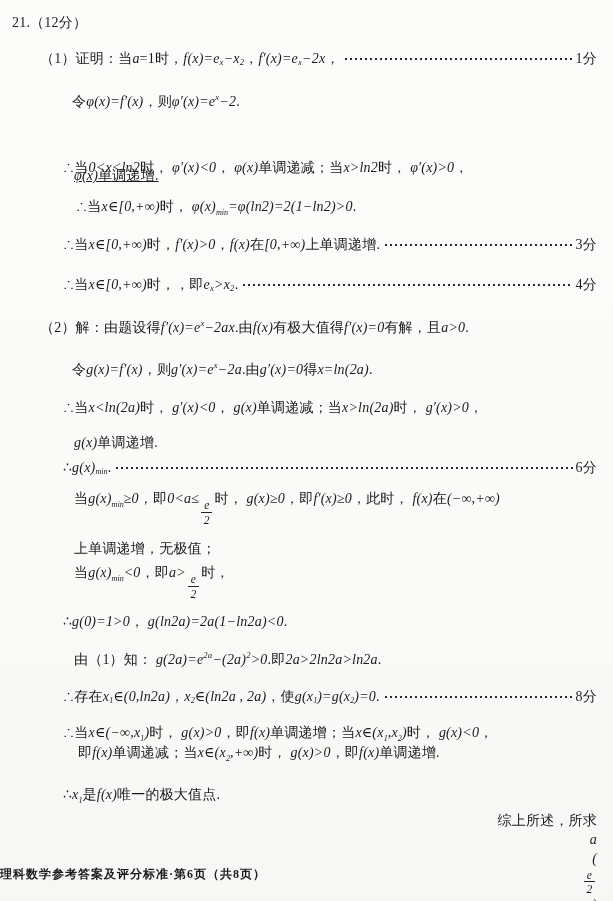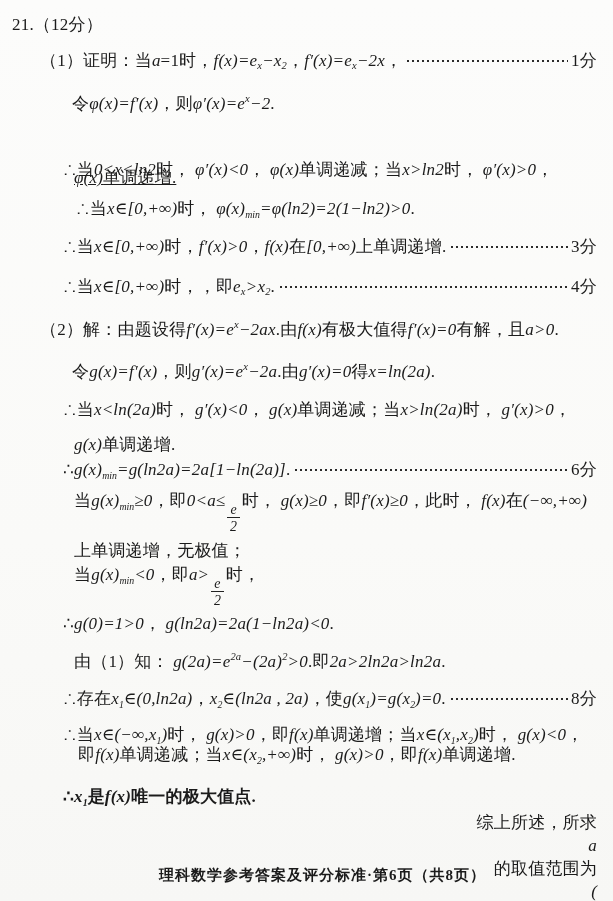--- a/index.html
+++ b/index.html
@@ -10,21 +10,21 @@
     font-family:"Liberation Serif","DejaVu Serif",serif;
     color:#1b1b1b;
     overflow:hidden;
   }
   .page {
     position:absolute; inset:0;
     background:linear-gradient(180deg,#fcfcfb 0%,#fafaf8 60%,#f7f7f5 100%);
   }
   .line {
     position:absolute;
-    font-size:17px;
+    font-size:14px;
     line-height:1.35;
     white-space:nowrap;
     letter-spacing:0.2px;
   }
   .line.has-leader {
     display:flex;
     align-items:flex-end;
     right:16px;
   }
   .cn { font-style:normal; }
@@ -51,25 +51,23 @@
     background-image:radial-gradient(circle at 2px 4px,#2a2a2a 1.1px,transparent 1.5px);
     background-size:5px 8px;
     background-repeat:repeat-x;
     min-width:20px;
   }
   .score { font-style:normal; flex:0 0 auto; }
   .footer {
     position:absolute;
     left:0; right:0;
     top:866px;
-    text-align:center;
-    font-size:15px;
+    font-size:12px;
     font-weight:bold;
     letter-spacing:1px;
-    margin-left:32px;
   }
 </style>
 </head>
 <body>
 
 <div class="page">
   <div>
       <div class="line" style="top: 14px; left: 12px;"><span class="cn">21.（12分）</span></div>
       <div class="line has-leader" style="top: 50px; left: 40px;">
         <span class="cn">（1）证明：当</span>
@@ -118,21 +116,20 @@
         <span class="score">4分</span>
       </div>
       <div class="line" style="top: 318px; left: 40px;"><span class="cn">（2）解：由题设得</span><span class="math">f′(x)=e</span><sup class="math">x</sup><span class="math">−2ax</span><span class="cn">.</span><span class="cn">由</span><span class="math">f(x)</span><span class="cn">有极大值得</span><span class="math">f′(x)=0</span><span class="cn">有解，且</span><span class="math">a&gt;0</span><span class="cn">.</span></div>
       <div class="line" style="top: 360px; left: 72px;"><span class="cn">令</span><span class="math">g(x)=f′(x)</span><span class="cn">，则</span><span class="math">g′(x)=e</span><sup class="math">x</sup><span class="math">−2a</span><span class="cn">.</span><span class="cn">由</span><span class="math">g′(x)=0</span><span class="cn">得</span><span class="math">x=ln(2a)</span><span class="cn">.</span></div>
       <div class="line" style="top: 399px; left: 63px;"><span class="cn">∴当</span><span class="math">x&lt;ln(2a)</span><span class="cn">时， </span><span class="math">g′(x)&lt;0</span><span class="cn">， </span><span class="math">g(x)</span><span class="cn">单调递减；当</span><span class="math">x&gt;ln(2a)</span><span class="cn">时， </span><span class="math">g′(x)&gt;0</span><span class="cn">，</span></div>
       <div class="line" style="top: 434px; left: 74px;"><span class="math">g(x)</span><span class="cn">单调递增.</span></div>
       <div class="line has-leader" style="top: 459px; left: 63px;">
         <span class="cn">∴</span>
         <span class="math">g(x)</span>
         <sub class="math">min</sub>
-        <span class="math">=g(ln2a)=2a[1−ln(2a)]</span>
         <span class="cn">.</span>
         <span class="leader"></span>
         <span class="score">6分</span>
       </div>
       <div class="line" style="top: 490px; left: 74px;"><span class="cn">当</span><span class="math">g(x)</span><sub class="math">min</sub><span class="math">≥0</span><span class="cn">，即</span><span class="math">0&lt;a≤</span><span class="frac">
           <span class="num math">e</span>
           <span class="den math">2</span>
         </span><span class="cn">时， </span><span class="math">g(x)≥0</span><span class="cn">，即</span><span class="math">f′(x)≥0</span><span class="cn">，此时， </span><span class="math">f(x)</span><span class="cn">在</span><span class="math">(−∞,+∞)</span></div>
       <div class="line" style="top: 540px; left: 74px; text-align: right;"><span class="cn">上单调递增，无极值；</span></div>
       <div class="line" style="top: 564px; left: 74px;"><span class="cn">当</span><span class="math">g(x)</span><sub class="math">min</sub><span class="math">&lt;0</span><span class="cn">，即</span><span class="math">a&gt;</span><span class="frac">
@@ -155,25 +152,24 @@
         <sub class="math">1</sub>
         <span class="math">)=g(x</span>
         <sub class="math">2</sub>
         <span class="math">)=0</span>
         <span class="cn">.</span>
         <span class="leader"></span>
         <span class="score">8分</span>
       </div>
       <div class="line" style="top: 724px; left: 63px;"><span class="cn">∴当</span><span class="math">x∈(−∞,x</span><sub class="math">1</sub><span class="math">)</span><span class="cn">时， </span><span class="math">g(x)&gt;0</span><span class="cn">，即</span><span class="math">f(x)</span><span class="cn">单调递增；当</span><span class="math">x∈(x</span><sub class="math">1</sub><span class="math">,x</span><sub class="math">2</sub><span class="math">)</span><span class="cn">时， </span><span class="math">g(x)&lt;0</span><span class="cn">，</span></div>
       <div class="line" style="top: 744px; left: 78px;"><span class="cn">即</span><span class="math">f(x)</span><span class="cn">单调递减；当</span><span class="math">x∈(x</span><sub class="math">2</sub><span class="math">,+∞)</span><span class="cn">时， </span><span class="math">g(x)&gt;0</span><span class="cn">，即</span><span class="math">f(x)</span><span class="cn">单调递增.</span></div>
-      <div class="line" style="top: 786px; left: 63px; font-weight: bold;"><span class="cn">∴</span><span class="math">x</span><sub class="math">1</sub><span class="cn">是</span><span class="math">f(x)</span><span class="cn">唯一的极大值点.</span></div>
+      <div class="line" style="top: 786px; left: 63px;"><span class="cn">∴</span><span class="math">x</span><sub class="math">1</sub><span class="cn">是</span><span class="math">f(x)</span><span class="cn">唯一的极大值点.</span></div>
       <div class="line has-leader" style="top: 812px; left: 76px; flex-direction: column;">
         <span class="cn">综上所述，所求</span>
         <span class="math">a</span>
-        <span class="cn">的取值范围为</span>
         <span class="math">(</span>
         <span class="frac">
           <span class="num math">e</span>
           <span class="den math">2</span>
         </span>
         <span class="math">,+∞)</span>
         <span class="cn">.</span>
         <span class="leader"></span>
         <span class="score">9分</span>
       </div>

